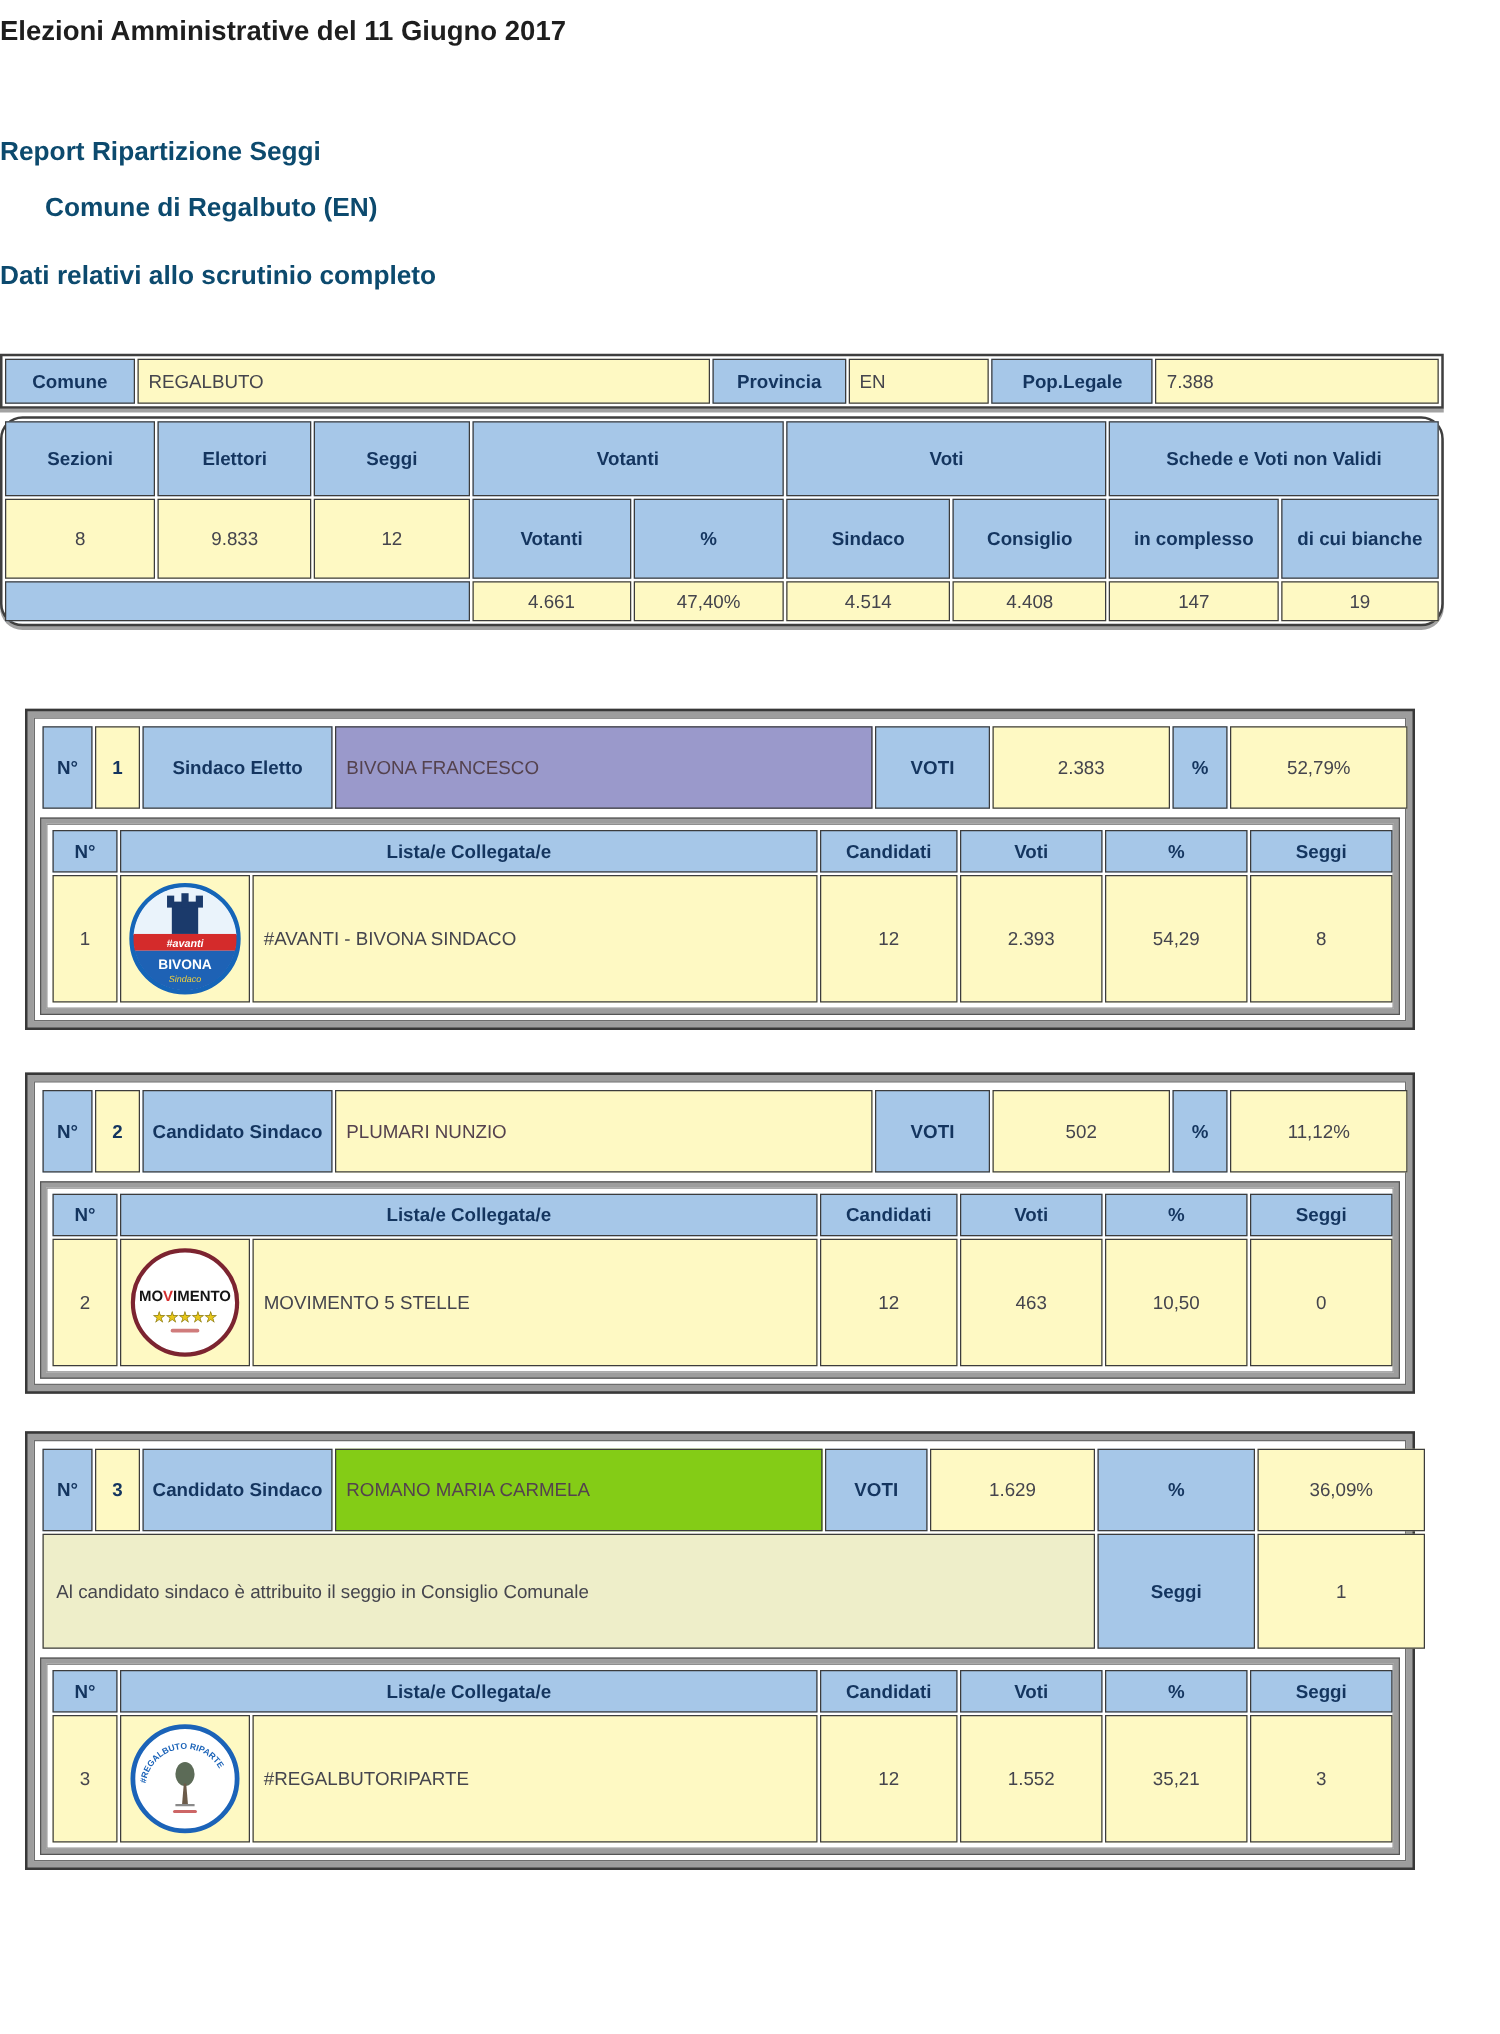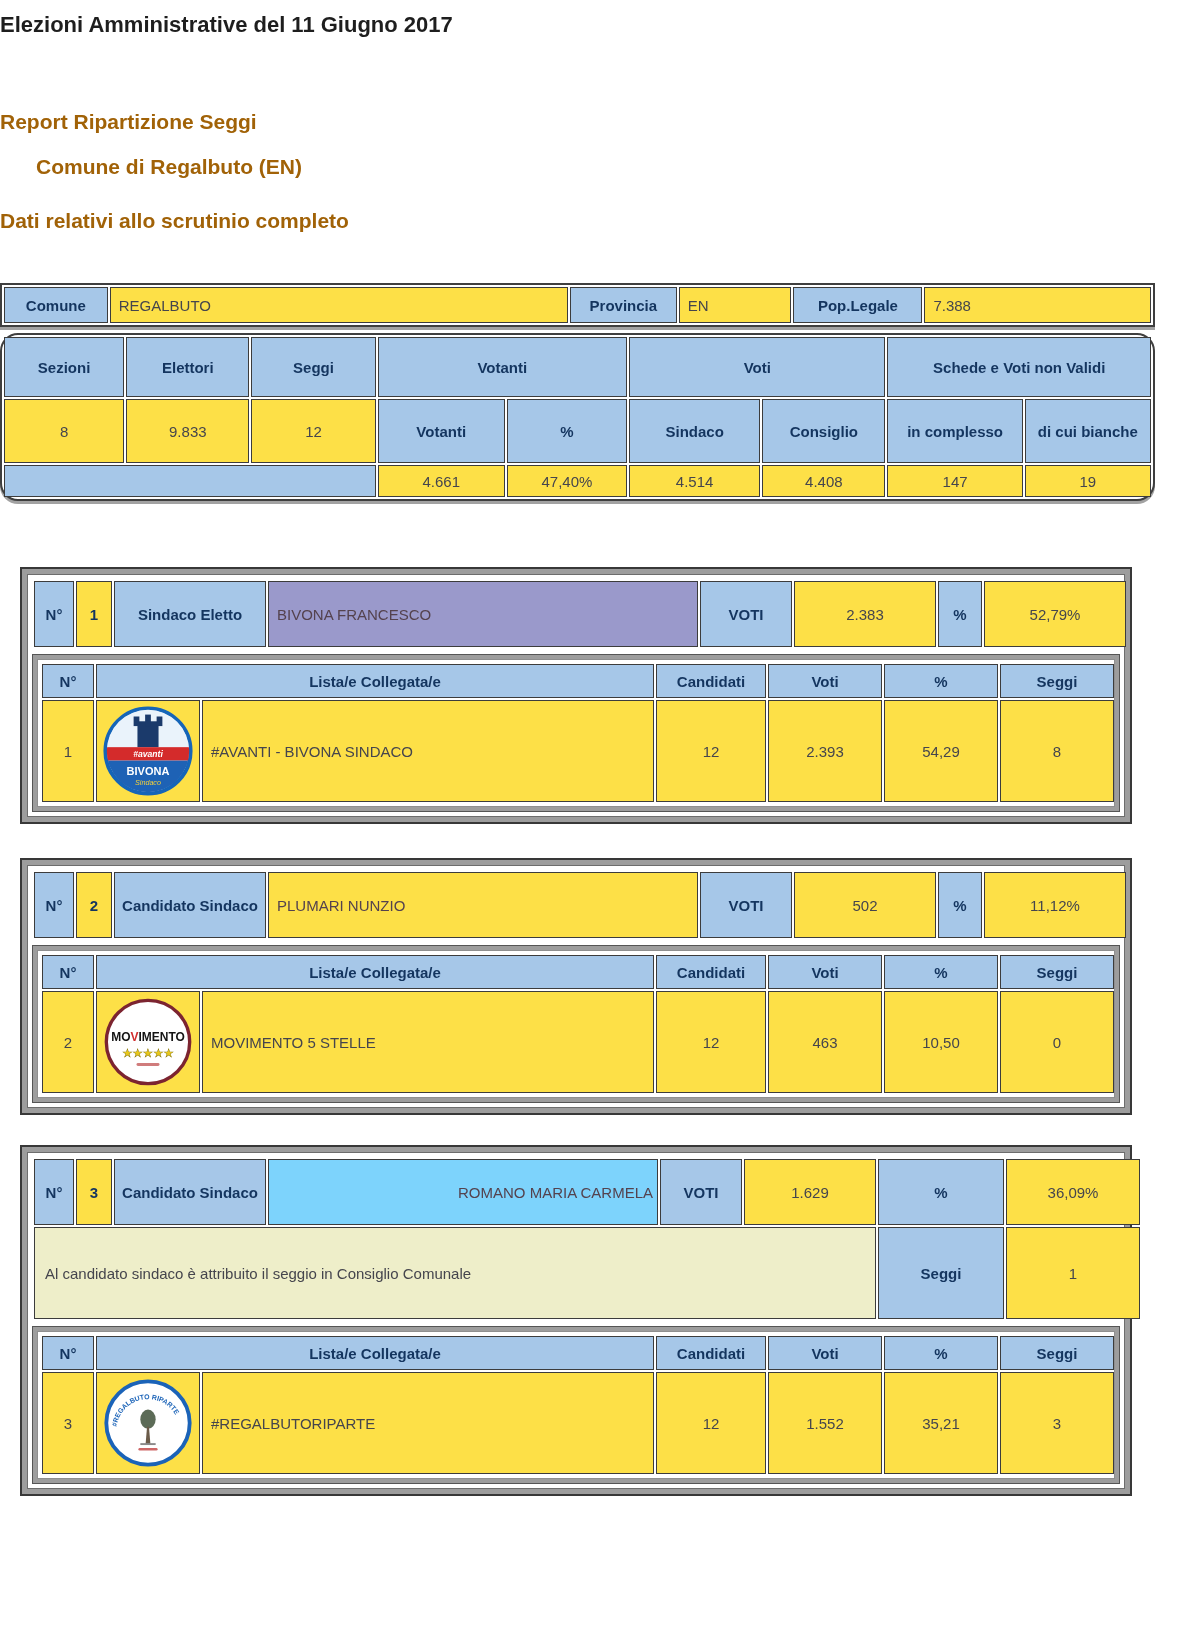--- a/index.html
+++ b/index.html
@@ -4,30 +4,30 @@
 <style>
   * { box-sizing: border-box; }
   html,body { margin:0; padding:0; }
   body {
     width:1200px; min-height:1627px; background:#ffffff;
     font-family:"Liberation Sans","DejaVu Sans",sans-serif; color:#222;
   }
   
   .titles { text-align:left; }
   .t-main { padding-top:12px; font-size:22px; font-weight:bold; color:#1e1e1e; }
-  .t-sub  { font-size:21px; font-weight:bold; color:#a16207; }
+  .t-sub  { font-size:21px; font-weight:bold; color:#0c4a6e; }
   .t-sub.s1 { margin-top:72px; }
   .t-sub.s2 { margin-top:21px;padding-left:36px; }
   .t-sub.s3 { margin-top:30px; }
 
   
   table { border-collapse:separate; border-spacing:2px; table-layout:fixed; width:100%; }
   td { border:1px solid #3c3c3c; text-align:center; vertical-align:middle; overflow:hidden; padding:2px 4px; }
   .hd  { background:#a6c7e8; color:#14355f; font-weight:bold; font-size:15px; }
-  .val { background:#fde047; color:#45454d; font-size:15px; }
+  .val { background:#fef9c3; color:#45454d; font-size:15px; }
   .left { text-align:left; padding-left:8px; }
   .blue-fill { background:#a6c7e8; }
 
   
   .frame { width:1155px; border:2px solid #3f3f3f; background:#ffffff; padding:0; box-shadow:0 3px 0 #a2a2a2; }
   .frame.first { margin-top:50px; }
   .frame.second { margin-top:6px;border-radius:18px; }
   .frame table { margin:0; }
   .row-h1 td { height:60px; }
   .row-h2 td { height:64px; }
@@ -296,21 +296,21 @@
           <col style="width:82px">
           <col style="width:132px">
           <col style="width:126px">
           <col style="width:134px">
         </colgroup>
       <tbody>
           <tr class="cand-row">
         <td class="hd">N°</td>
         <td class="val navy-num">3</td>
         <td class="hd">Candidato Sindaco</td>
-        <td class="val left name-cell" style="background: #7dd3fc; text-align: right;">ROMANO MARIA CARMELA</td>
+        <td class="val left name-cell" style="background: #84cc16;">ROMANO MARIA CARMELA</td>
         <td class="hd">VOTI</td>
         <td class="val">1.629</td>
         <td class="hd">%</td>
         <td class="val">36,09%</td>
       </tr>
       <tr class="note-row">
         <td class="note-text" colspan="6">Al candidato sindaco è attribuito il seggio in Consiglio Comunale</td>
         <td class="hd">Seggi</td>
         <td class="val">1</td>
       </tr>

